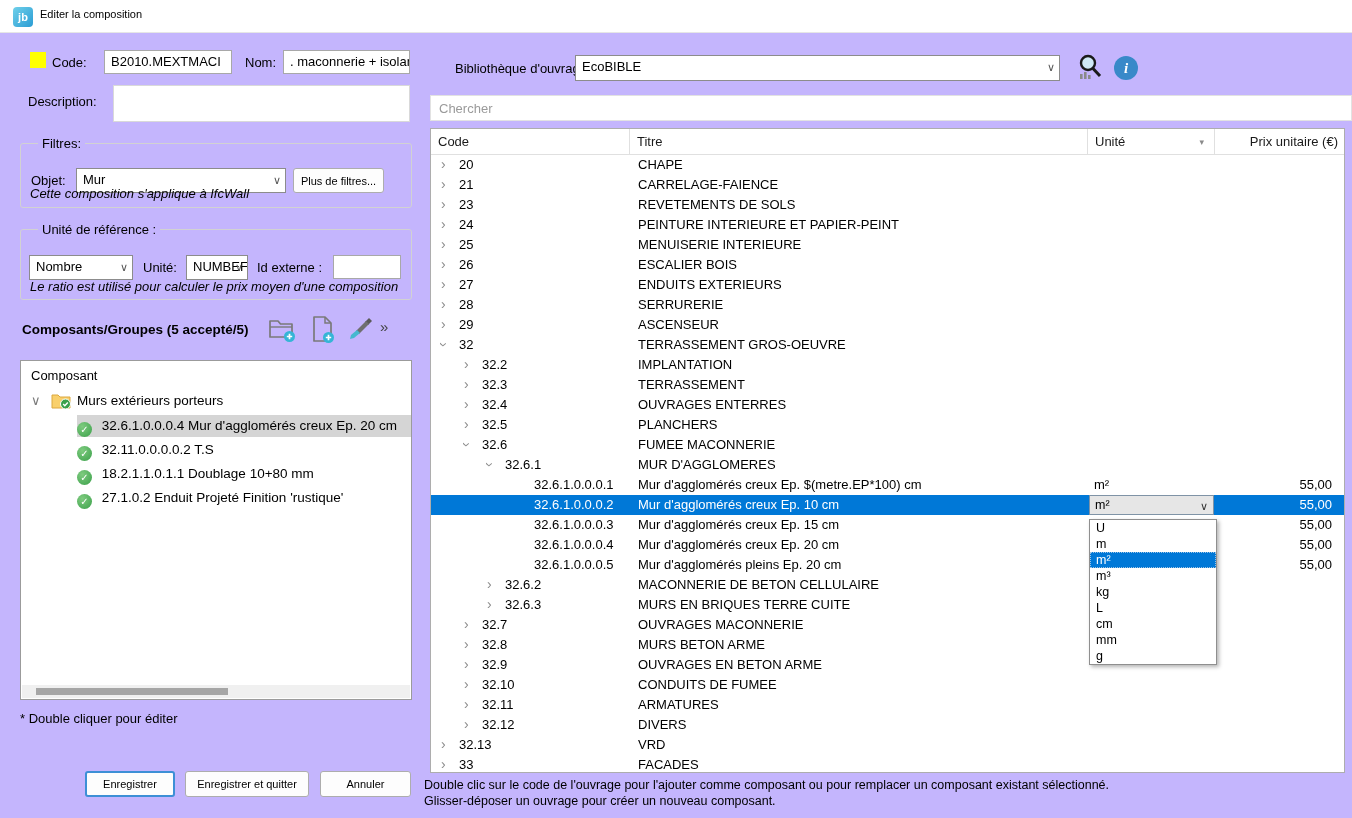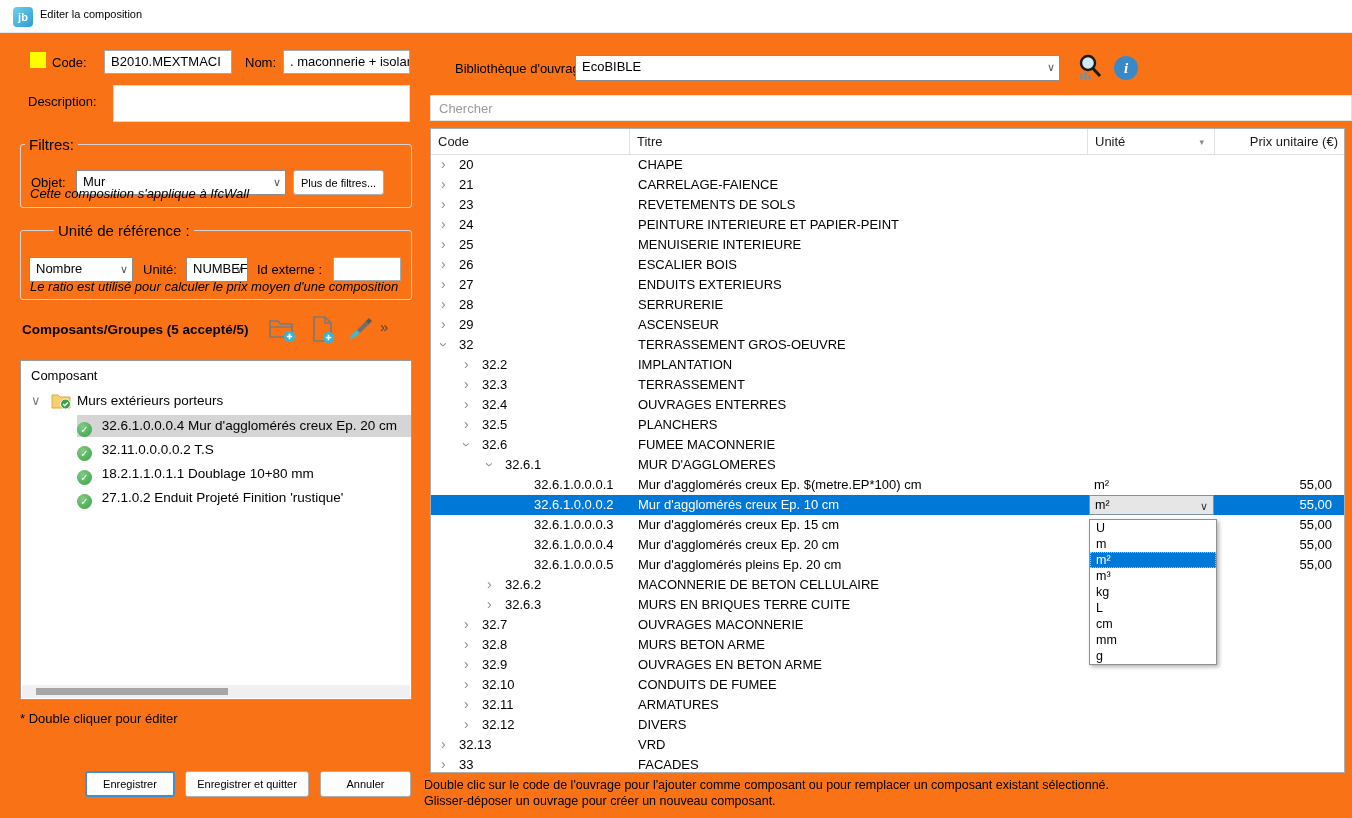--- a/index.html
+++ b/index.html
@@ -1,38 +1,38 @@
 <!DOCTYPE html>
 <html><head>
 <meta charset="utf-8">
 <style>
   * { margin:0; padding:0; box-sizing:border-box; }
   html,body { width:1352px; height:818px; overflow:hidden; }
   body { font-family:"Liberation Sans","DejaVu Sans",sans-serif; background:#f0f0f0; color:#000; }
-  #app { position:relative; width:1352px; height:818px; background:#f97316; }
+  #app { position:relative; width:1352px; height:818px; background:#c4b5fd; }
 
   
   .titlebar { position:absolute; left:0; top:0; width:1352px; height:33px; background:#ffffff; border-bottom:1px solid #e6e6e6; }
   .appicon { position:absolute; left:13px; top:7px; width:20px; height:20px; border-radius:4px;
              background:linear-gradient(135deg,#6fd0ea,#2a9cd4); color:#fff; font-size:11px; font-weight:bold;
              display:flex; align-items:center; justify-content:center; }
   .apptitle { position:absolute; left:40px; top:8px; font-size:11px; }
 
   
   .lbl { position:absolute; font-size:13px; white-space:nowrap; }
   .tbox { position:absolute; background:#fff; border:1px solid #a8a8a8; font-size:13px; padding:2px 6px;
           line-height:18px; white-space:nowrap; overflow:hidden; }
   .combo { position:absolute; background:#fff; border:1px solid #8c8c8c; font-size:13px; padding:2px 18px 2px 6px;
            line-height:18px; white-space:nowrap; overflow:hidden; }
   .combo .chev { position:absolute; right:4px; top:50%; transform:translateY(-58%); color:#555; font-size:11px; }
   .btn { position:absolute; background:#fdfdfd; border:1px solid #adadad; border-radius:3px; font-size:11px;
          text-align:center; padding:4px 6px; font-family:inherit; white-space:nowrap; }
   .btn.primary { border:2px solid #3d8fd6; }
   fieldset.grp { position:absolute; border:1px solid #d2d2d2; border-radius:3px; }
-  fieldset.grp legend { font-size:15px; margin-left:4px; padding:0 4px; }
+  fieldset.grp legend { font-size:13px; margin-left:17px; padding:0 4px; }
   .note { position:absolute; font-size:13px; font-style:italic; white-space:nowrap; }
 
   
   .yellow-sq { position:absolute; left:30px; top:52px; width:16px; height:16px; background:#ffff00; }
   .desc-box { position:absolute; left:113px; top:85px; width:297px; height:37px; background:#fff; border:1px solid #d9d9d9; }
 
   .comp-head { position:absolute; left:22px; top:322px; font-size:13.5px; font-weight:bold; }
   .toolico { position:absolute; width:30px; height:30px; top:314px; cursor:pointer; }
   .more-ico { position:absolute; top:318px; font-size:15px; color:#444; letter-spacing:1px; }
 
@@ -114,21 +114,21 @@
     <legend>Filtres:</legend>
     <div class="lbl" style="left:10px; top:22px;">Objet:</div>
     <div class="combo" style="left:55px; top:17px; width:210px; height:25px;">
       <span>Mur</span>
       <span class="chev">∨</span>
     </div>
     <button class="btn" style="left:272px; top:17px; width:91px; height:25px; padding:2px;">Plus de filtres...</button>
   </fieldset>
   <div class="note" style="left:30px; top:186px;">Cette composition s'applique à IfcWall</div>
 
-  <fieldset class="grp" style="left:20px; top:222px; width:392px; height:78px;padding-left:29px;">
+  <fieldset class="grp" style="left:20px; top:222px; width:392px; height:78px;">
     <legend>Unité de référence :</legend>
     <div class="combo" style="left:8px; top:18px; width:104px; height:25px;">
       <span>Nombre</span>
       <span class="chev">∨</span>
     </div>
     <div class="lbl" style="left:122px; top:23px;">Unité:</div>
     <div class="combo" style="left:165px; top:18px; width:62px; height:25px; padding-right:14px;">
       <span>NUMBEF</span>
       <span class="chev">∨</span>
     </div>

